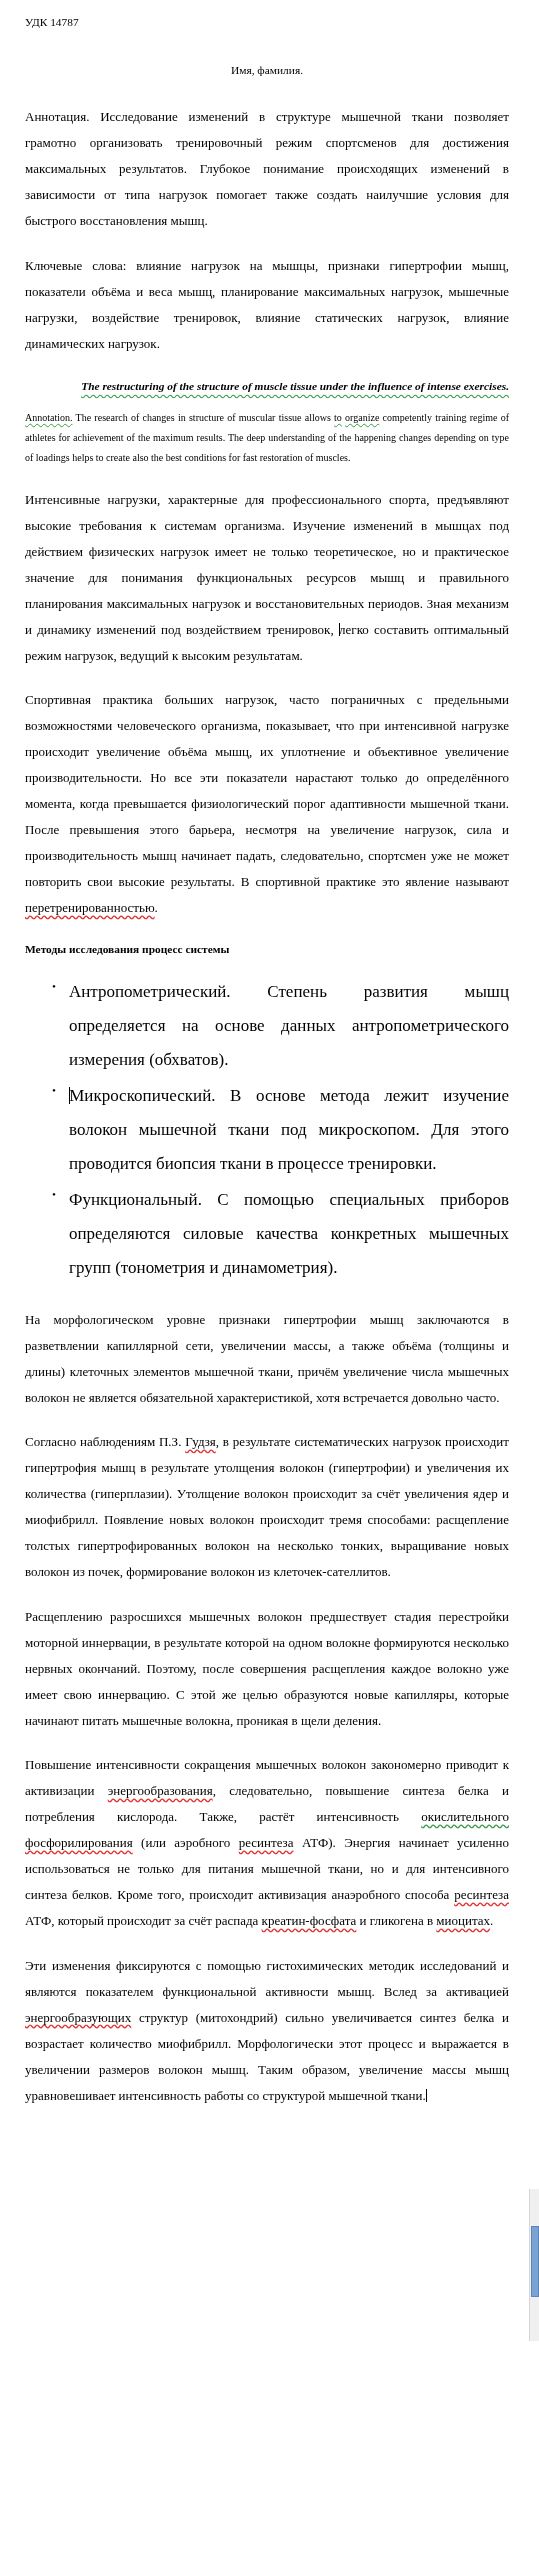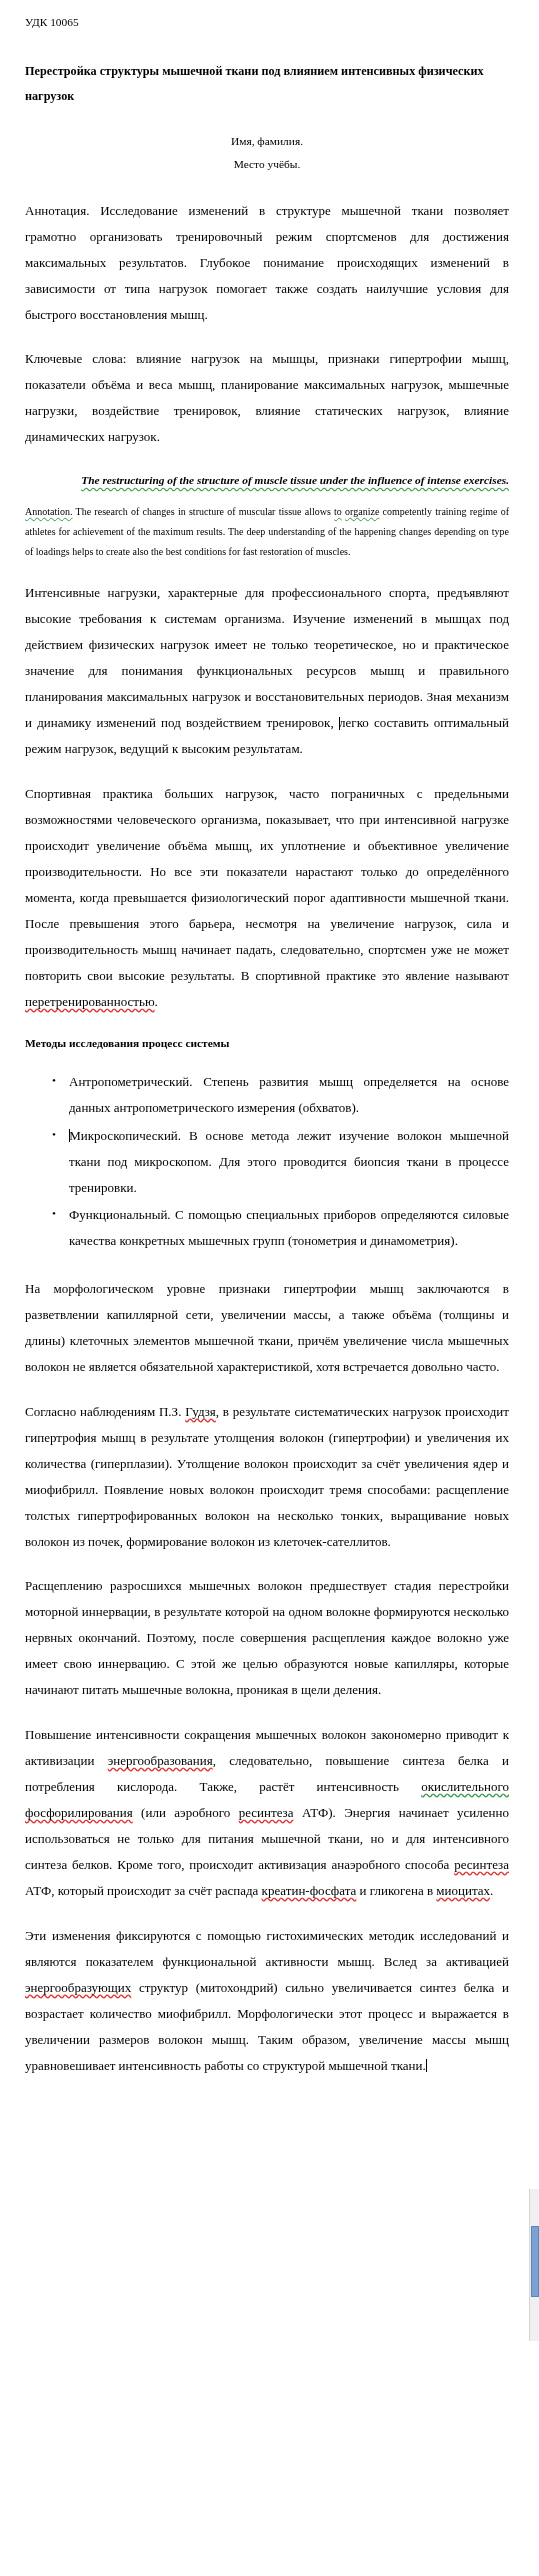--- a/index.html
+++ b/index.html
@@ -78,21 +78,21 @@
     line-height: 1.6;
     margin: 0 0 17px 0;
   }
   ul.methods {
     margin: 0 0 22px 0;
     padding-left: 44px;
     list-style: none;
   }
   ul.methods li {
     position: relative;
-    font-size: 13px;
+    font-size: 17px;
     line-height: 2.0;
     text-align: justify;
     margin: 0 0 1.7px 0;
     padding-left: 0;
   }
   ul.methods li::before {
     content: "\2022";
     position: absolute;
     left: -17px;
     top: 0;
@@ -145,27 +145,25 @@
     border: 0.8px solid #5d86b8;
     box-sizing: border-box;
   }
 </style>
 </head>
 <body>
 
 <div class="page">
   <div class="doc">
 
-    <div class="udk">УДК 10065</div>
-
-    <h1 class="title">Перестройка структуры мышечной ткани под влиянием интенсивных физических нагрузок</h1>
+    <div class="udk">УДК 14787</div>
+
 
     <div class="byline">
       <div>Имя, фамилия.</div>
-      <div>Место учёбы.</div>
     </div>
 
     <p class="body">Аннотация. Исследование изменений в структуре мышечной ткани позволяет грамотно организовать тренировочный режим спортсменов для достижения максимальных результатов. Глубокое понимание происходящих изменений в зависимости от типа нагрузок помогает также создать наилучшие условия для быстрого восстановления мышц.</p>
 
     <p class="body">Ключевые слова: влияние нагрузок на мышцы, признаки гипертрофии мышц, показатели объёма и веса мышц, планирование максимальных нагрузок, мышечные нагрузки, воздействие тренировок, влияние статических нагрузок, влияние динамических нагрузок.</p>
 
     <div class="en-title"><span class="sp-green">The restructuring of the structure of muscle tissue under the influence of intense exercises.</span></div>
 
     <p class="italic"><span class="sp-green">Annotation.</span><span> The research of changes in structure of muscular tissue allows </span><span class="sp-green">to</span><span> </span><span class="sp-green">organize</span><span> competently training regime of athletes for achievement of the maximum results. The deep understanding of the happening changes depending on type of loadings helps to create also the best conditions for fast restoration of muscles.</span></p>
 

